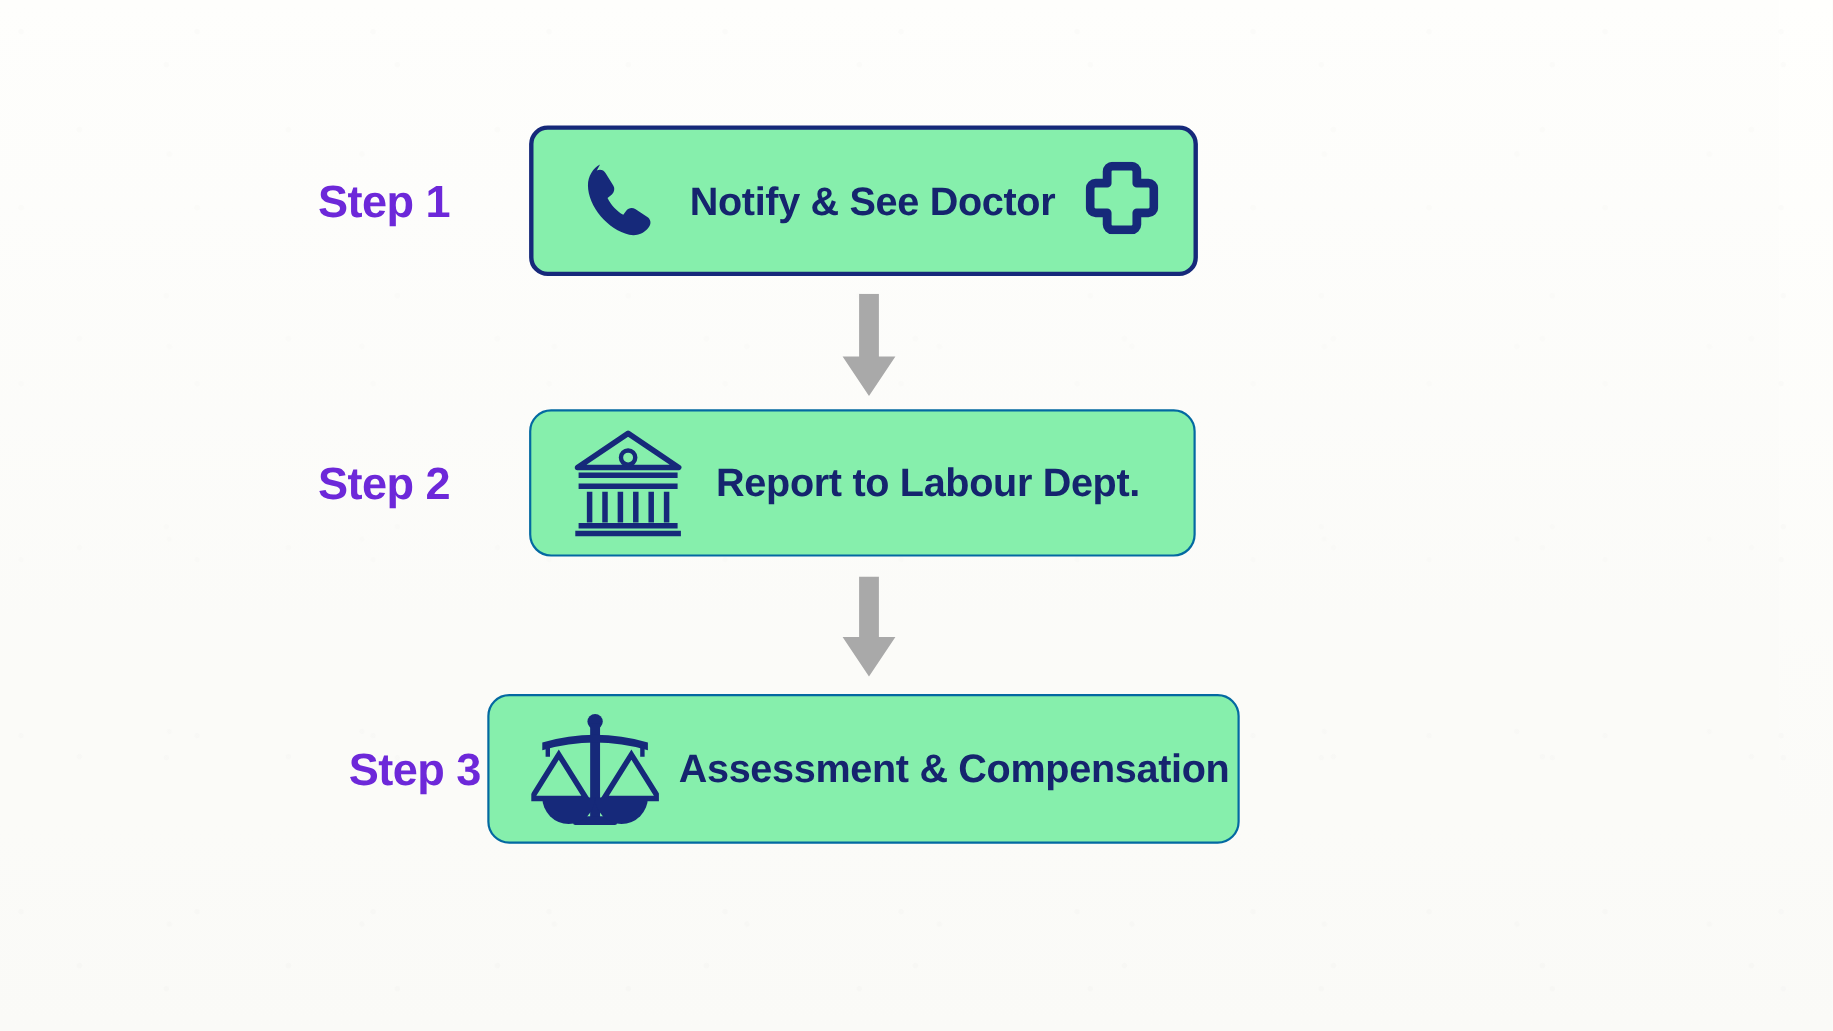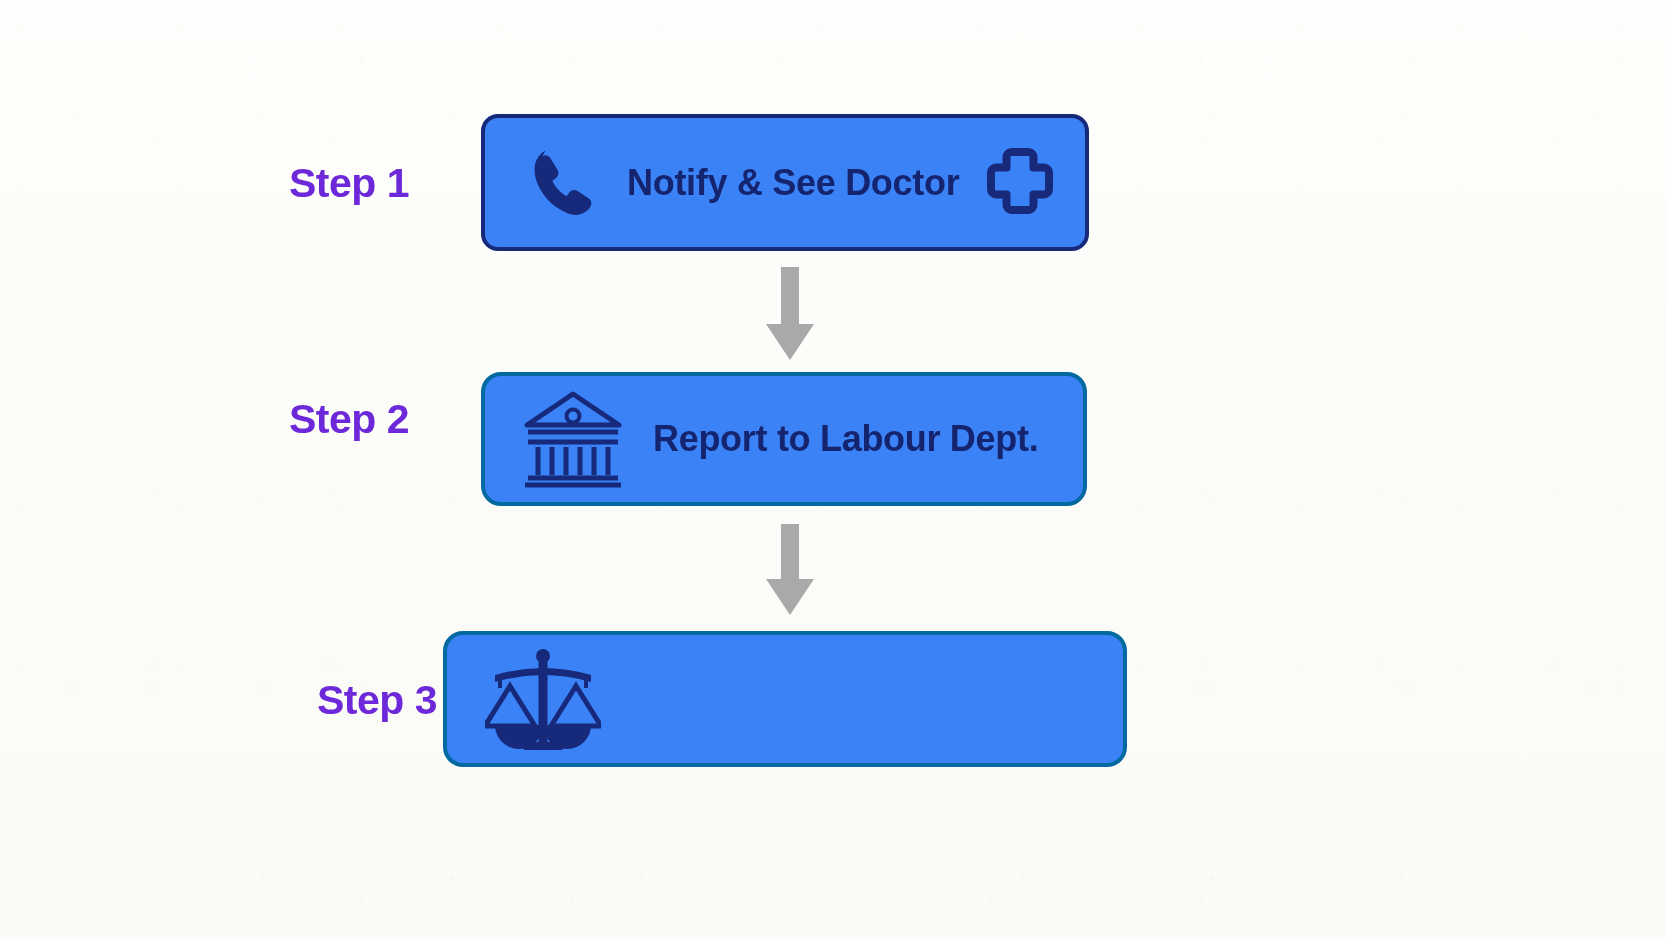--- a/index.html
+++ b/index.html
@@ -48,29 +48,29 @@
     color: #6d28d9;
     letter-spacing: -0.5px;
     white-space: nowrap;
     font-family: "Liberation Sans", sans-serif;
   }
 
   .card {
     box-sizing: border-box;
     display: flex;
     align-items: center;
-    background: #3b82f6;
+    background: #86efac;
     position: absolute;
   }
   .card.primary {
     border: 4px solid #16297a;
     border-radius: 17px;
   }
   .card.secondary {
-    border: 4px solid #0369a1;
+    border: 2px solid #0369a1;
     border-radius: 20px;
   }
 
   .card-text {
     font-size: 36px;
     font-weight: bold;
     color: #15246e;
     white-space: nowrap;
     letter-spacing: -0.3px;
     font-family: "Liberation Sans", sans-serif;
@@ -82,21 +82,21 @@
   }
 
   
   #row1 { left: 289px; top: 160px; }
   #card1 { left: 481px; top: 114px; width: 608px; height: 137px; }
   #card1 .icon-phone { margin-left: 40px; }
   #card1 .card-text { margin-left: 30px; }
   #card1 .icon-cross { margin-left: 28px; }
 
   
-  #row2 { left: 289px; top: 396px; }
+  #row2 { left: 289px; top: 417px; }
   #card2 { left: 481px; top: 372px; width: 606px; height: 134px; }
   #card2 .icon-bank { margin-left: 36px; }
   #card2 .card-text { margin-left: 28px; }
 
   
   #row3 { left: 289px; top: 677px; margin-left: 28px; }
   #card3 { left: 443px; top: 631px; width: 684px; height: 136px; }
   #card3 .icon-scales { margin-left: 38px; }
   #card3 .card-text { margin-left: 18px; }
 
@@ -206,15 +206,16 @@
           <path d="M15 44 L40 84 H-10 Z" fill="none" stroke-width="5" transform="translate(10,0)"></path>
 
           <path d="M101 44 L126 84 H76 Z" fill="none" stroke-width="5" transform="translate(-10,0)"></path>
 
           <path d="M1 83 h48 a24 24 0 0 1 -48 0 z" stroke="none" transform="translate(9,0)"></path>
 
           <path d="M67 83 h48 a24 24 0 0 1 -48 0 z" stroke="none" transform="translate(-9,0)"></path>
         </g>
       </svg>
     </span>
+    <span class="card-text">Assessment &amp; Compensation</span>
   </div>
 
 </div>
 
 </body></html>

